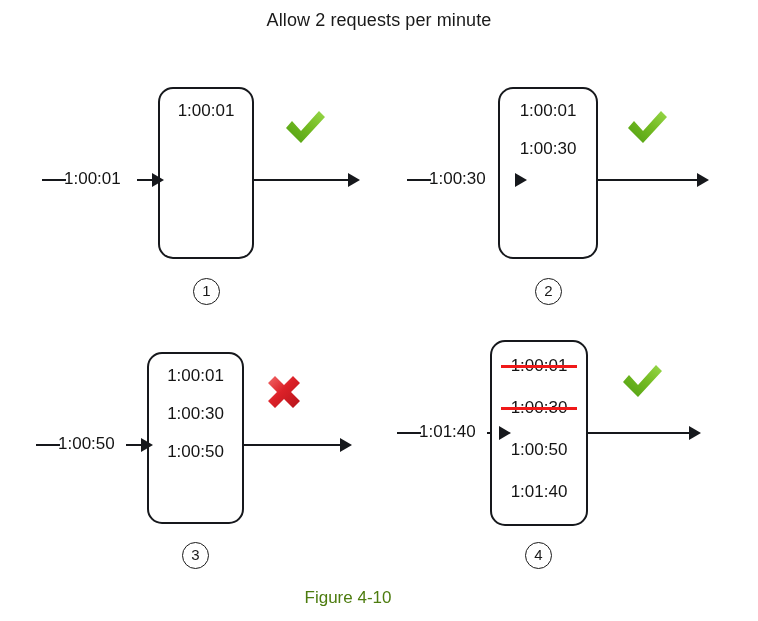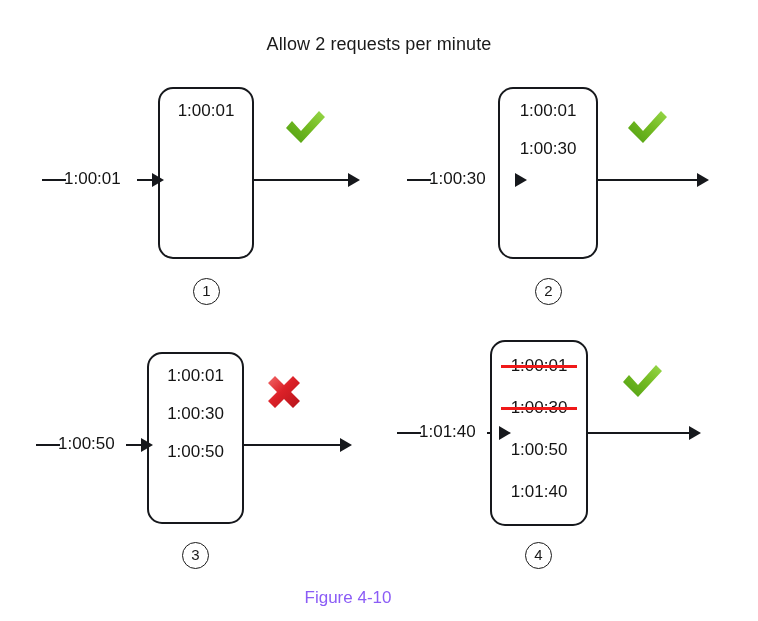--- a/index.html
+++ b/index.html
@@ -20,30 +20,29 @@
   
   .figure-title {
     position: absolute;
     top: 10px;
     left: 0;
     width: 758px;
     text-align: center;
     font-size: 18px;
     color: #1a1a1a;
     letter-spacing: 0.1px;
-    margin-top: 24px;
   }
   .figure-caption {
     position: absolute;
     top: 588px;
     left: 0;
     width: 696px;
     text-align: center;
     font-size: 17px;
-    color: #8b5cf6;
+    color: #4d7c0f;
   }
 
   
   .panel {
     position: absolute;
     width: 379px;
     height: 268px;
   }
   .panel-1 { left: 0;   top: 58px;  }
   .panel-2 { left: 379px; top: 58px; }

